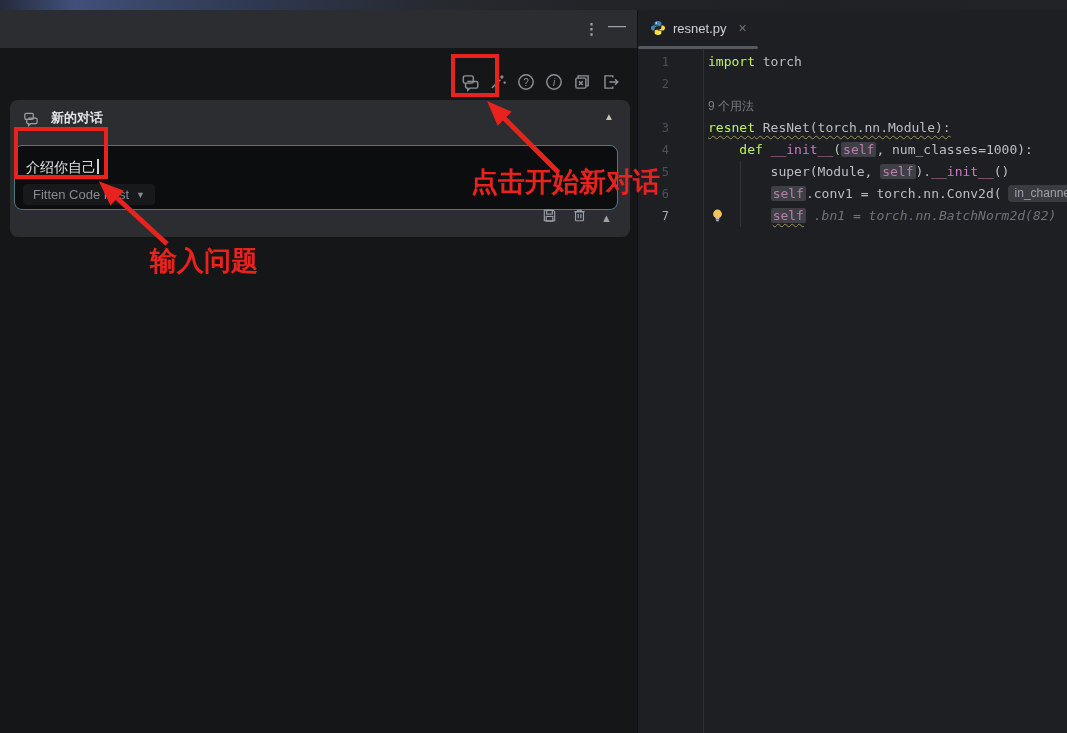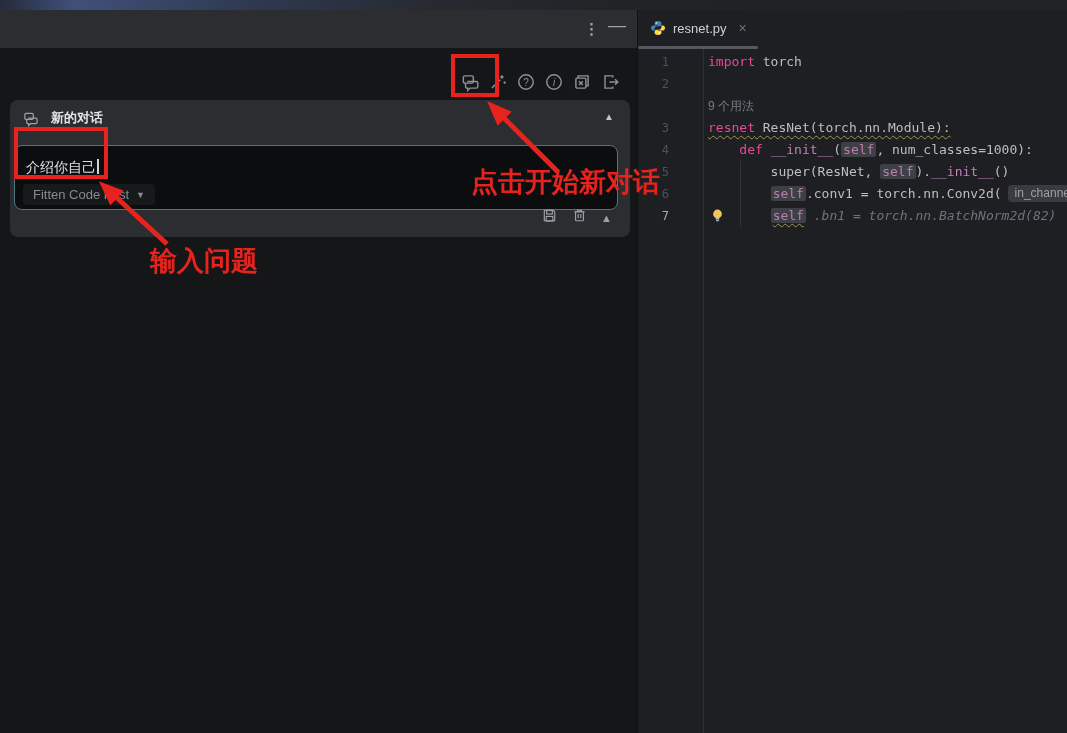--- a/index.html
+++ b/index.html
@@ -56,21 +56,21 @@
                    background:#55585e; border-radius:2px; }
   .gutter-divider { position:absolute; left:65px; top:39px; bottom:0; width:1px; background:#2e3033; }
 
   .code-area { position:absolute; left:0; top:41px; right:0;
                font-family:"DejaVu Sans Mono","Liberation Mono",monospace; font-size:13px; }
   .crow { display:flex; height:22px; line-height:22px; white-space:pre; }
   .gut { width:65px; padding-right:34px; text-align:right; color:#4d5258; font-size:12px; flex:none; }
   .gut.current { color:#a8abb2; }
   .cnt { padding-left:5px; color:#bcbec4; }
   .hintrow .cnt { color:#787c82; font-family:"Liberation Sans",sans-serif; font-size:12px; }
-  .kw { color:#ec4899; }
+  .kw { color:#bef264; }
   .dunder { color:#c77dbb; }
   .self { color:#b97fae; }
   .hl { background:#3e4045; border-radius:2px; padding:0 2px; }
   .ghost { color:#6f737a; font-style:italic; }
   .wavy { text-decoration-line:underline; text-decoration-style:wavy;
           text-decoration-color:#9d9552; text-decoration-thickness:1px; text-underline-offset:3px; }
   .inlay { display:inline-block; background:#393b40; color:#9da0a8; border-radius:4px;
            padding:0 7px; margin-left:6px; font-family:"Liberation Sans",sans-serif;
            font-size:12px; height:17px; line-height:17px; vertical-align:1px; }
   .indent-guide { position:absolute; left:102px; top:151px; width:1px; height:66px; background:#323438; }
@@ -197,21 +197,21 @@
 
     <div class="gutter-divider"></div>
     <div class="indent-guide"></div>
 
     <div class="code-area">
         <div class="crow"><div class="gut">1</div><div class="cnt"><span class="kw">import</span><span class=""> torch</span></div></div>
         <div class="crow"><div class="gut">2</div><div class="cnt"></div></div>
         <div class="crow hintrow"><div class="gut"></div><div class="cnt">9 个用法</div></div>
         <div class="crow"><div class="gut">3</div><div class="cnt wavy"><span class="kw">resnet</span><span class=""> ResNet(torch.nn.Module):</span></div></div>
         <div class="crow"><div class="gut">4</div><div class="cnt"><span class="">    </span><span class="kw">def</span><span class=""> </span><span class="dunder">__init__</span><span class="">(</span><span class="self hl">self</span><span class="">, num_classes=1000):</span></div></div>
-        <div class="crow"><div class="gut">5</div><div class="cnt"><span class="">        super(ResNet, </span><span class="self hl">self</span><span class="">).</span><span class="dunder">__init__</span><span class="">()</span></div></div>
+        <div class="crow"><div class="gut">5</div><div class="cnt"><span class="">        super(Module, </span><span class="self hl">self</span><span class="">).</span><span class="dunder">__init__</span><span class="">()</span></div></div>
         <div class="crow"><div class="gut">6</div><div class="cnt"><span class="">        </span><span class="self hl">self</span><span class="">.conv1 = torch.nn.Conv2d(</span><span class="inlay">in_channel</span></div></div>
         <div class="crow"><div class="gut current">7</div><div class="cnt"><span class="">        </span><span class="self hl wavy">self</span><span class="ghost"> .bn1 = torch.nn.BatchNorm2d(82)</span></div></div>
       </div>
 
     <div class="bulb">
       <svg width="15" height="15" viewBox="0 0 15 15">
         <circle cx="7.5" cy="6" r="4.4" fill="#f2c55c"></circle>
         <rect x="5.7" y="10" width="3.6" height="1.6" fill="#b5bac1"></rect>
         <rect x="6.2" y="12" width="2.6" height="1.3" fill="#b5bac1"></rect>
       </svg>

